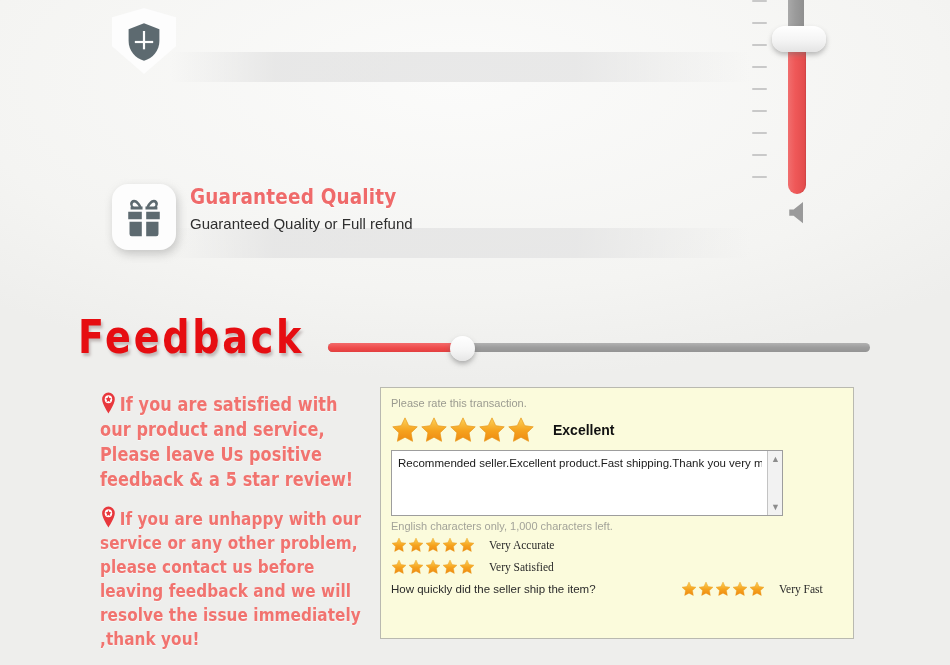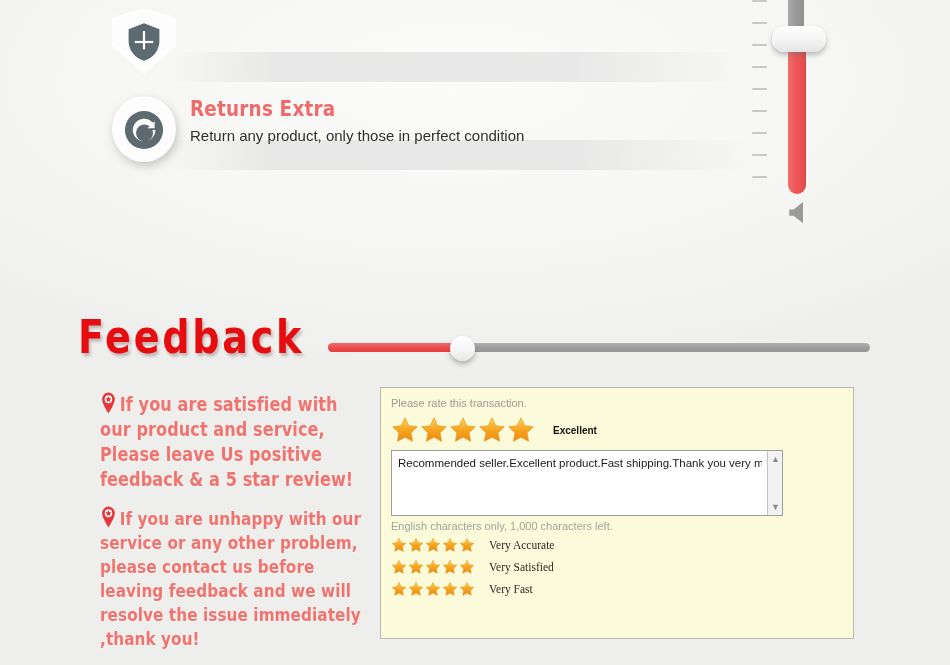--- a/index.html
+++ b/index.html
@@ -238,21 +238,21 @@
   .rate-row {
     display: flex;
     align-items: center;
     height: 34px;
   }
   .big-stars { display: flex; gap: 1px; }
   .star { display: inline-block; }
   .star svg { display: block; }
   .rate-word {
     margin-left: 18px;
-    font-size: 10px;
+    font-size: 14px;
     font-weight: bold;
     color: #111;
   }
 
   .ta-wrap {
     position: relative;
     width: 392px;
     height: 66px;
     margin-top: 3px;
     background: #ffffff;
@@ -332,36 +332,37 @@
       <div class="icon-glyph">
         <svg viewBox="0 0 24 24">
             <path d="M12 1.8 3.6 5v6.4c0 5.2 3.6 9.4 8.4 10.8 4.8-1.4 8.4-5.6 8.4-10.8V5L12 1.8z"></path>
             <path d="M11.4 6h1.2v10h-1.2z" fill="#fdfdfd"></path>
             <path d="M7 11.4h10v1.2H7z" fill="#fdfdfd"></path>
           </svg>
       </div>
     </div>
   </div>
 
-  <div class="feature-row r2">
+
+  <div class="feature-row r3">
     <div class="row-band"></div>
     <div class="icon-wrap">
-      <div class="icon-plate plate-circle"></div>
+      <div class="icon-plate plate-round"></div>
       <div class="icon-glyph">
         <svg viewBox="0 0 24 24">
-            <path d="M12 1.6A10.4 10.4 0 1 0 22.4 12 10.41 10.41 0 0 0 12 1.6zm0 16.6A6.2 6.2 0 1 1 16.9 8.1l.9-.9V11h-3.9l1.1-1.1A4.6 4.6 0 1 0 16.6 12h1.6A6.21 6.21 0 0 1 12 18.2z"></path>
-          </svg>
+          <path d="M6.6 2.1c-1.3 0-2.2 1-2.2 2.1 0 .6.2 1.1.6 1.5h-.3v1.6h6.5V5.7h-.6C9.8 4 8.3 2.1 6.6 2.1zm0 1.5c.8 0 1.9 1.2 2.5 2.1H6.6c-.5 0-.8-.4-.8-.9s.3-1.2.8-1.2zM17.4 2.1c-1.7 0-3.2 1.9-4 3.6h-.6v1.6h6.5V5.7h-.3c.4-.4.6-.9.6-1.5 0-1.1-.9-2.1-2.2-2.1zm0 1.5c.5 0 .8.7.8 1.2s-.3.9-.8.9h-2.5c.6-.9 1.7-2.1 2.5-2.1z"></path>
+          <path d="M3.4 8.6h7.4v4.1H3.4zM13.2 8.6h7.4v4.1h-7.4zM4.1 14.1h6.7v7.8H5.3a1.2 1.2 0 0 1-1.2-1.2zM13.2 14.1h6.7v6.6a1.2 1.2 0 0 1-1.2 1.2h-5.5z"></path>
+        </svg>
       </div>
     </div>
     <div class="feature-text">
-      <div class="feature-title">Returns Extra</div>
-      <div class="feature-sub">Return any product, only those in perfect condition</div>
+      <div class="feature-title">Guaranteed Quality</div>
+      <div class="feature-sub">Guaranteed Quality or Full refund</div>
     </div>
   </div>
-
 </div>
 
 <div class="vslider">
   <div class="ticks" id="vticks">
       <div class="tick" style="top: 0px;"></div>
       <div class="tick" style="top: 22px;"></div>
       <div class="tick" style="top: 44px;"></div>
       <div class="tick" style="top: 66px;"></div>
       <div class="tick" style="top: 88px;"></div>
       <div class="tick" style="top: 110px;"></div>
@@ -612,20 +613,21 @@
                 <stop offset="100%" stop-color="#ef8a12"></stop>
               </linearGradient>
             </defs>
             <path d="M12 1.6l3.2 6.7 7.3 1-5.3 5.1 1.3 7.3L12 18.2 5.5 21.7l1.3-7.3L1.5 9.3l7.3-1z" fill="url(#g16)" stroke="#e6971a" stroke-width=".6"></path>
           </svg>
         </span>
       </div>
     <div class="dr-label">Very Satisfied</div>
   </div>
   <div class="dr-row">
+    <div class="dr-q">How quickly did the seller ship the item?</div>
     <div class="dr-stars">
         <span class="star">
           <svg width="16" height="16" viewBox="0 0 24 24">
             <defs>
               <linearGradient id="g16" x1="0" y1="0" x2="0" y2="1">
                 <stop offset="0%" stop-color="#fdd35a"></stop>
                 <stop offset="55%" stop-color="#f5a21e"></stop>
                 <stop offset="100%" stop-color="#ef8a12"></stop>
               </linearGradient>
             </defs>

